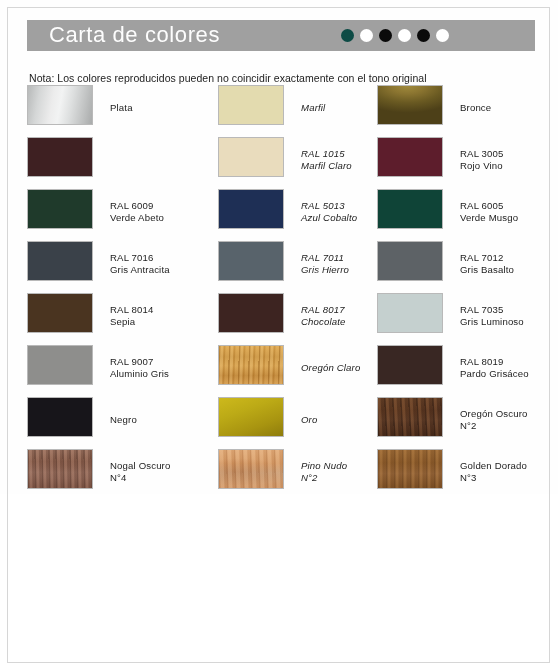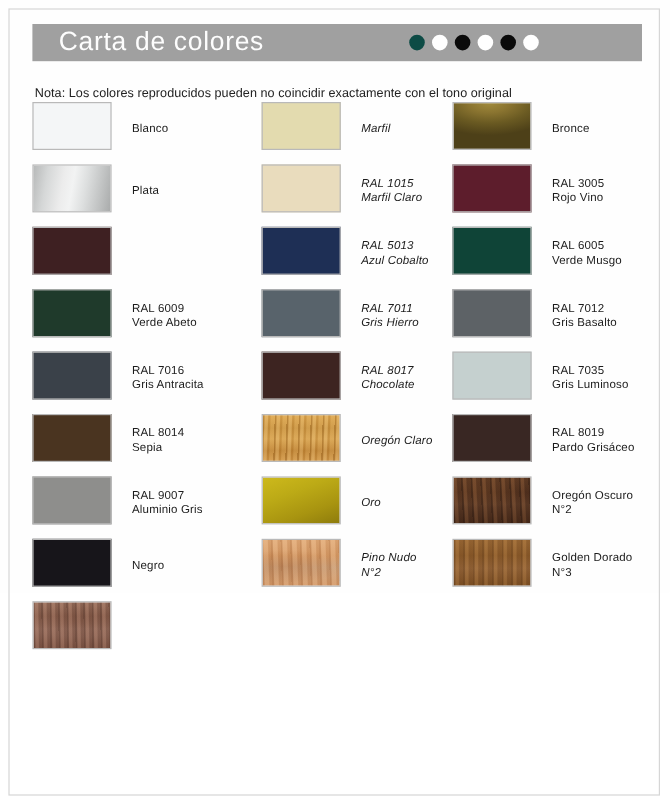--- a/index.html
+++ b/index.html
@@ -109,24 +109,20 @@
         <span class="dot" style="background: rgb(10, 10, 10);"></span>
         <span class="dot" style="background: rgb(255, 255, 255);"></span>
       </div>
   </div>
 
   <div id="note">Nota: Los colores reproducidos pueden no coincidir exactamente con el tono original</div>
 
   <div id="grid">
       <div class="column col-0">
         <div class="row">
-          <div class="swatch" style="background:#f4f6f7;"></div>
-          <div class="label">Blanco</div>
-        </div>
-        <div class="row">
           <div class="swatch" style="background:linear-gradient(100deg,#b7b9b9 0%,#d5d7d7 18%,#ececec 38%,#f2f3f3 50%,#dddfdf 66%,#bfc1c1 86%,#a9abab 100%);"></div>
           <div class="label">Plata</div>
         </div>
         <div class="row">
           <div class="swatch" style="background:#3e2022;"></div>
         </div>
         <div class="row">
           <div class="swatch" style="background:#1f3a2b;"></div>
           <div class="label">RAL 6009
 Verde Abeto</div>
@@ -145,20 +141,22 @@
           <div class="swatch" style="background:#8e8e8c;"></div>
           <div class="label">RAL 9007
 Aluminio Gris</div>
         </div>
         <div class="row">
           <div class="swatch" style="background:#17151a;"></div>
           <div class="label">Negro</div>
         </div>
         <div class="row">
           <div class="swatch" style="background:repeating-linear-gradient(89deg, rgba(60,32,22,.32) 0px, rgba(60,32,22,.32) 1px, rgba(200,150,125,.22) 2px, rgba(200,150,125,.22) 4px, rgba(80,44,30,.20) 5px, rgba(80,44,30,.20) 7px),radial-gradient(ellipse 110% 50% at 60% 40%, rgba(120,78,60,.35) 0%, rgba(120,78,60,0) 70%),linear-gradient(180deg,#9a7260 0%,#8a6150 30%,#987162 58%,#7e5647 100%);"></div>
+          <div class="label">Nogal Oscuro
+N°4</div>
         </div>
       </div>
       <div class="column col-1">
         <div class="row">
           <div class="swatch" style="background:#e3dbaf;"></div>
           <div class="label">Marfil</div>
         </div>
         <div class="row">
           <div class="swatch" style="background:#e9dcbd;"></div>
           <div class="label">RAL 1015

